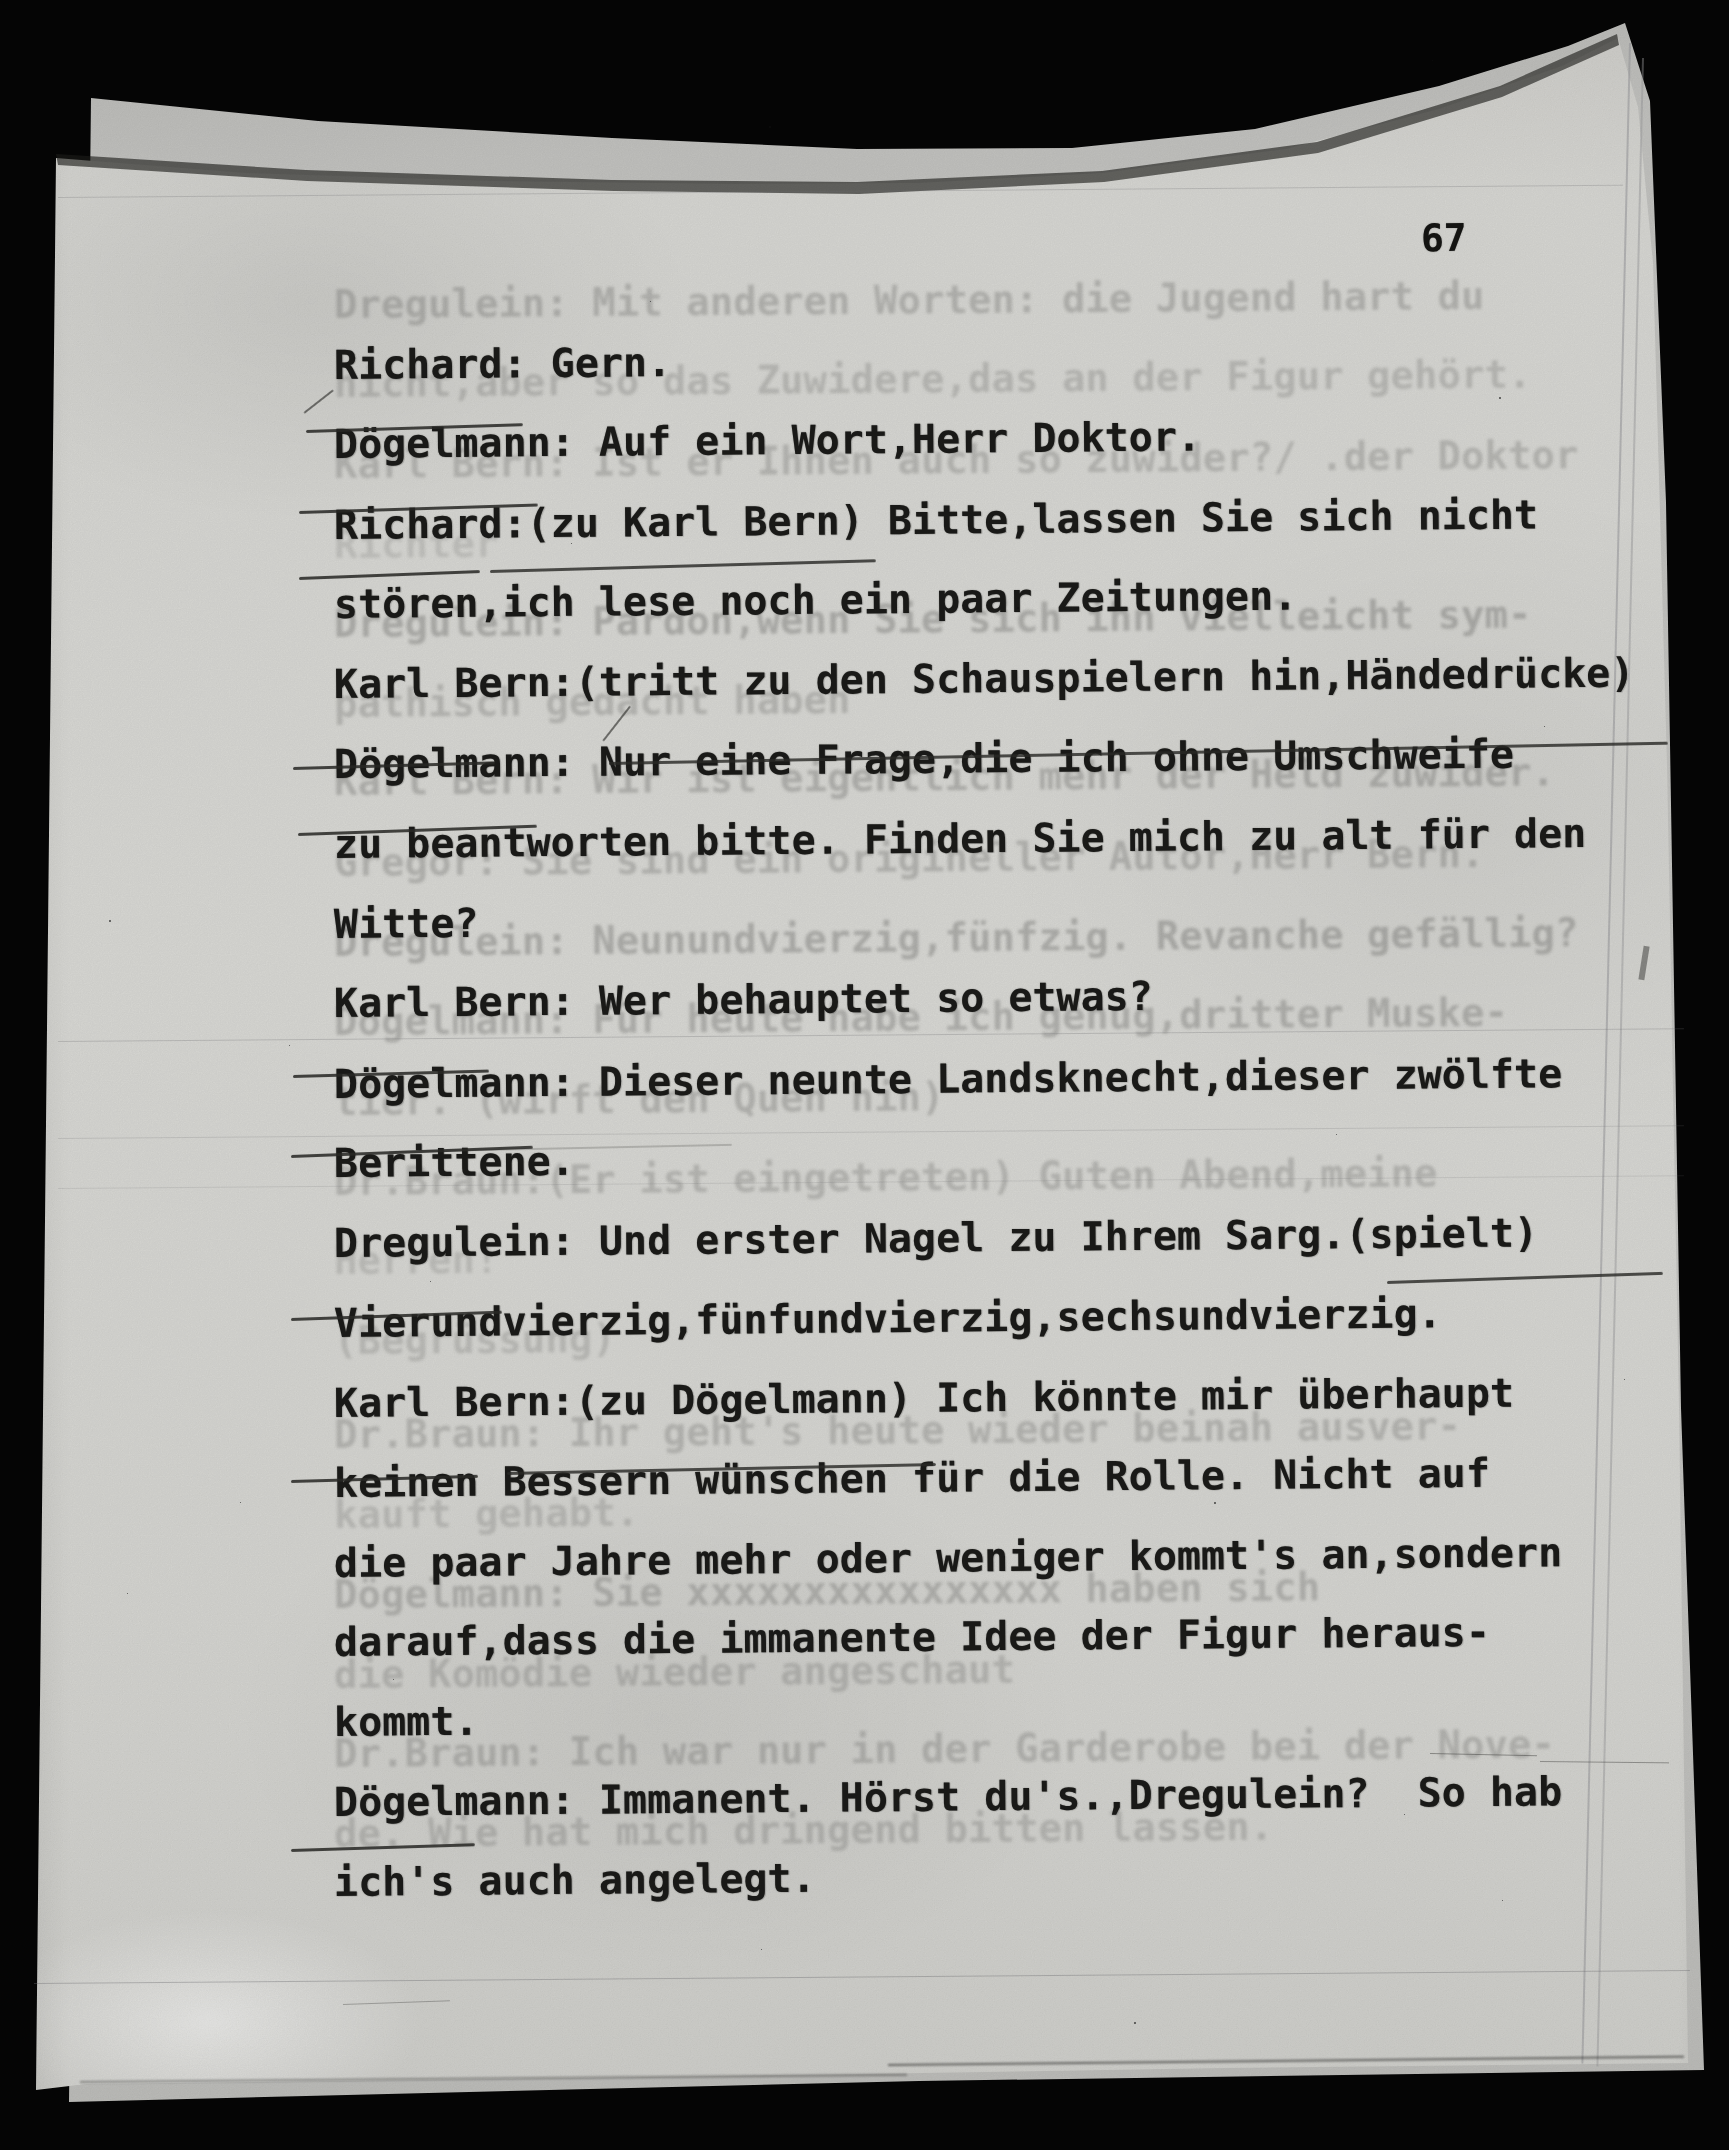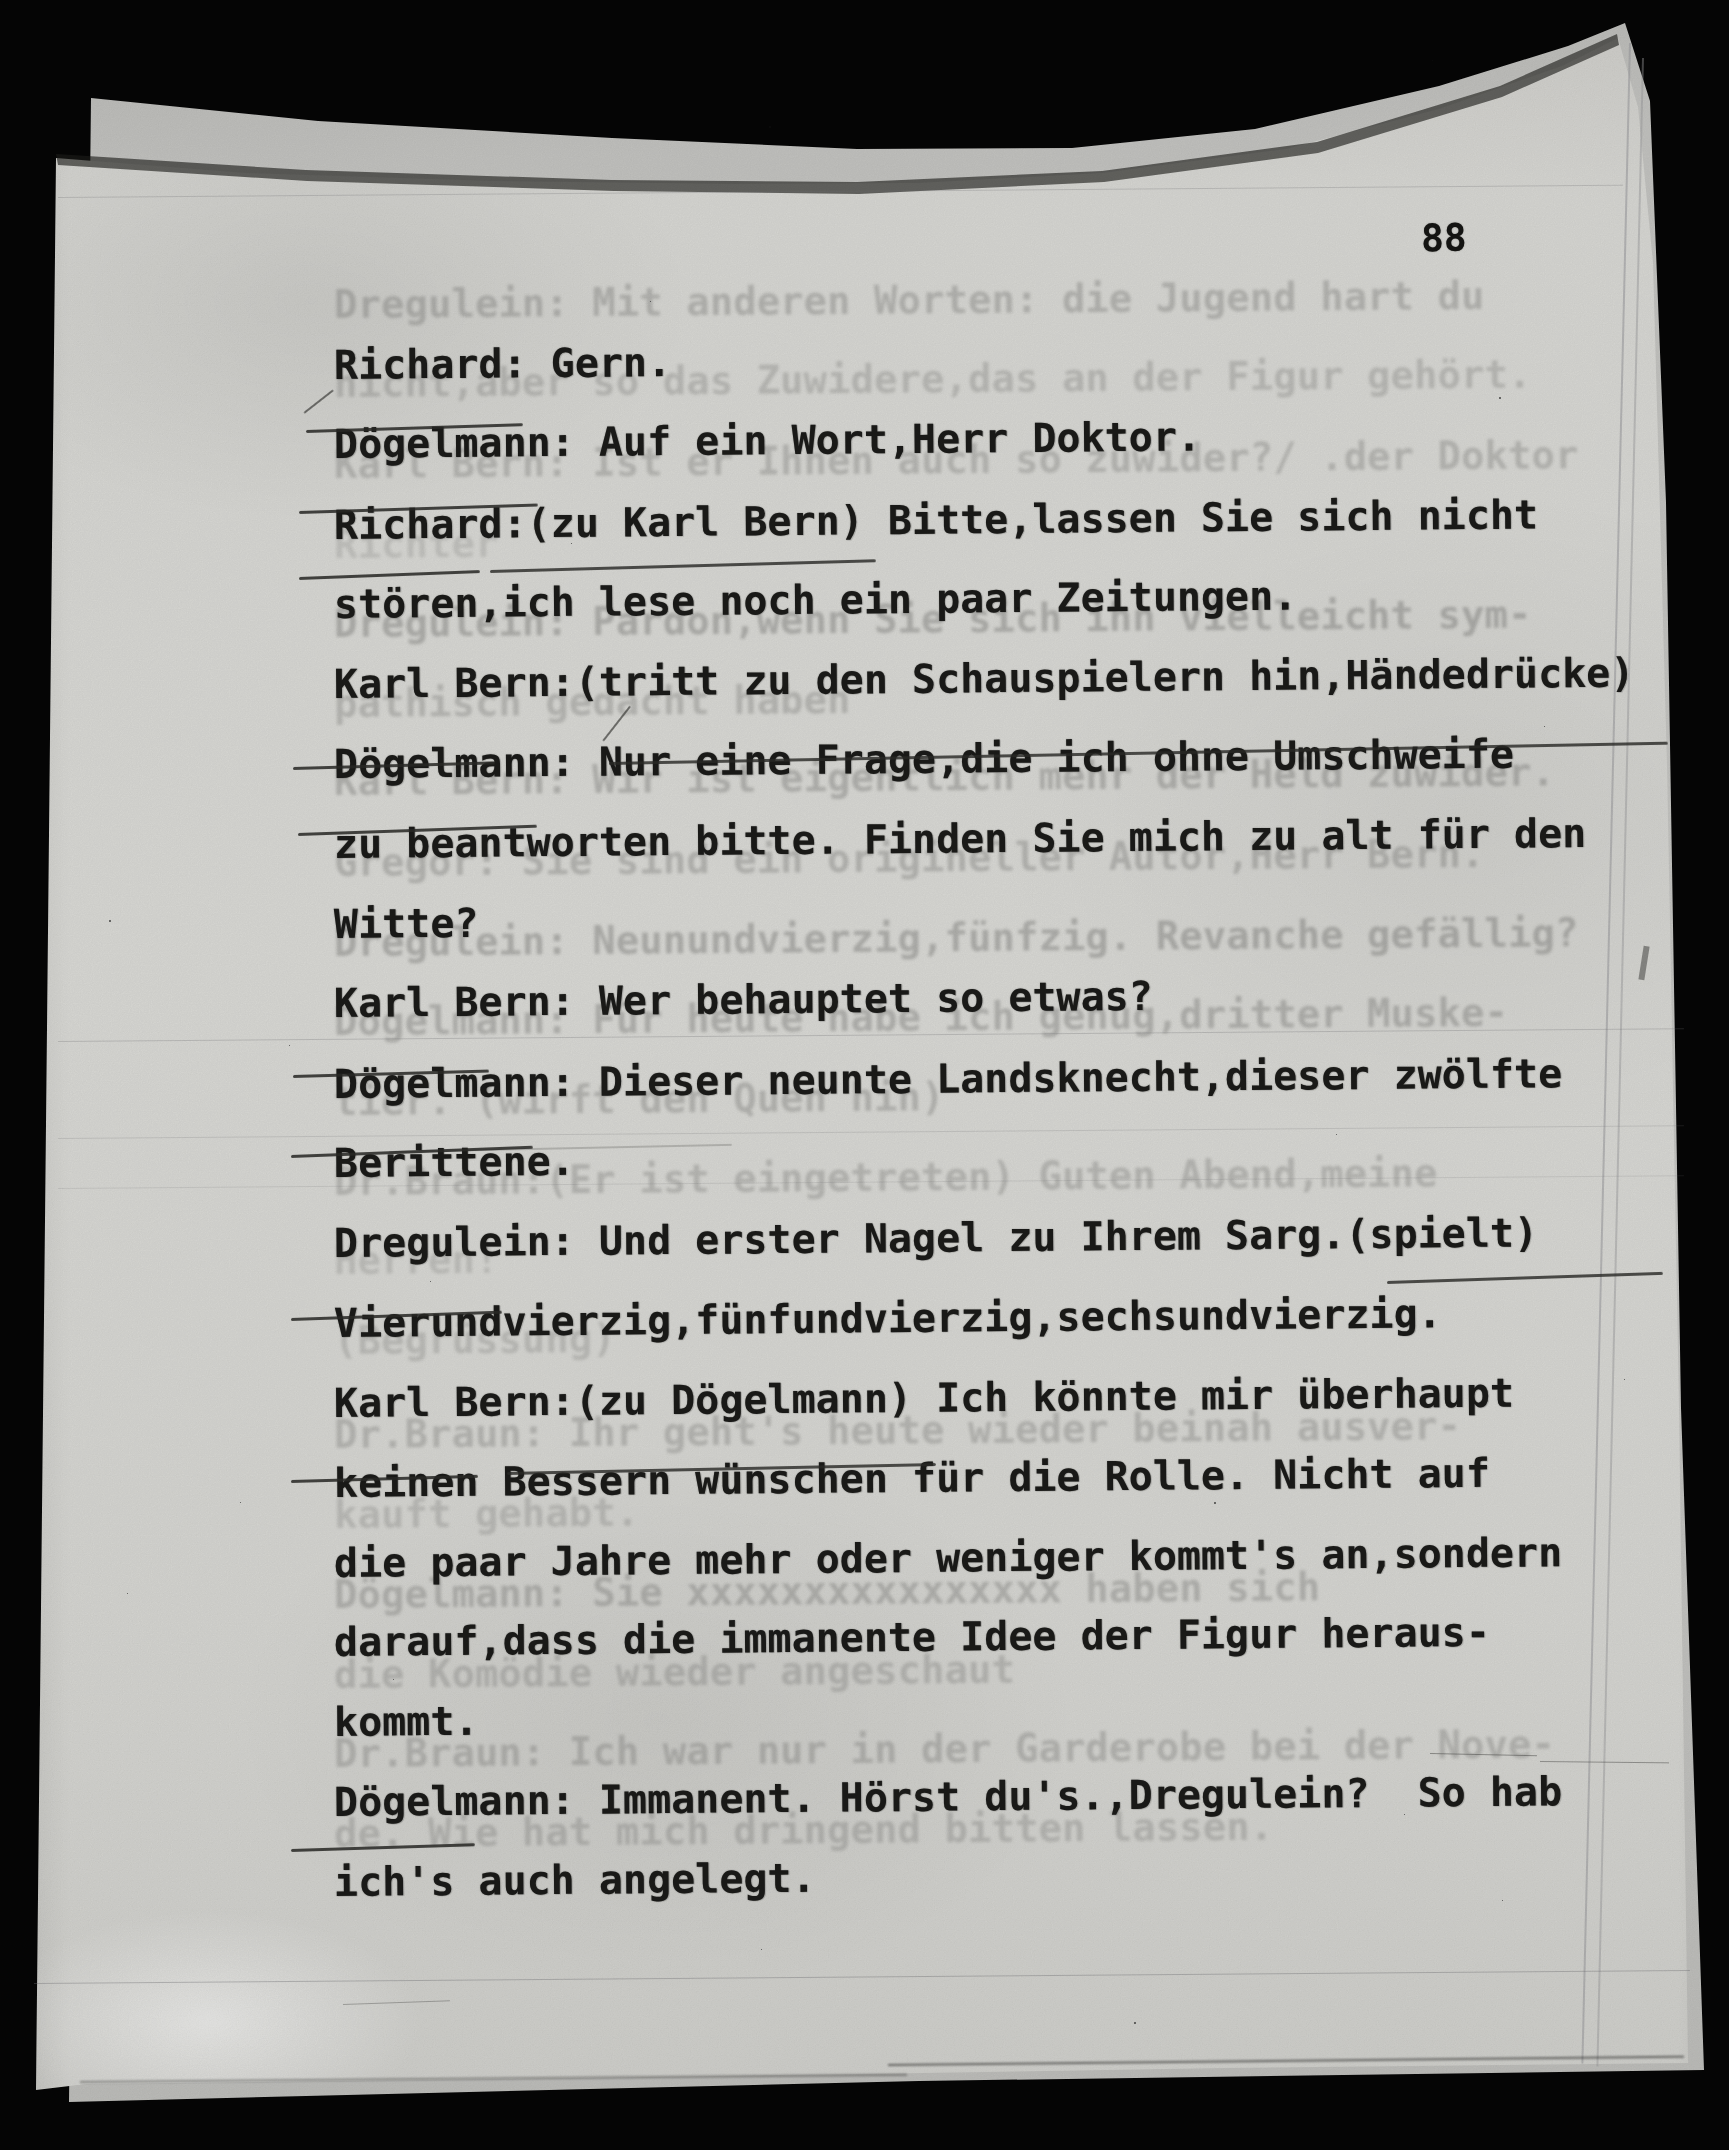--- a/index.html
+++ b/index.html
@@ -123,21 +123,21 @@
       <div class="uline" style="left: 293px; top: 1075px; width: 196px; height: 3.1px; opacity: 0.85; transform: rotate(-1.6deg);"></div>
       <div class="uline" style="left: 291px; top: 1155px; width: 242px; height: 3.1px; opacity: 0.85; transform: rotate(-2.2deg);"></div>
       <div class="uline" style="left: 291px; top: 1318px; width: 211px; height: 3.1px; opacity: 0.85; transform: rotate(-2deg);"></div>
       <div class="uline" style="left: 1387px; top: 1281px; width: 276px; height: 3.1px; opacity: 0.8; transform: rotate(-1.9deg);"></div>
       <div class="uline" style="left: 291px; top: 1480px; width: 187px; height: 3.1px; opacity: 0.85; transform: rotate(-1.6deg);"></div>
       <div class="uline" style="left: 507px; top: 1472px; width: 429px; height: 3.1px; opacity: 0.8; transform: rotate(-1.2deg);"></div>
       <div class="uline" style="left: 291px; top: 1849px; width: 184px; height: 3.1px; opacity: 0.85; transform: rotate(-1.8deg);"></div>
       <div class="uline" style="left: 389px; top: 1151px; width: 343px; height: 2.4px; opacity: 0.2; transform: rotate(-1.2deg);"></div>
     </div>
 
-  <div id="page-number" style="left: 1421px; top: 216px;">88</div>
+  <div id="page-number" style="left: 1421px; top: 216px;">67</div>
 
   <div id="marks-layer">
       <div class="streak" style="left: 58px; top: 197px; width: 1565px; opacity: 0.26;"></div>
       <div class="streak" style="left: 58px; top: 1041px; width: 1626px; opacity: 0.28;"></div>
       <div class="streak" style="left: 58px; top: 1138px; width: 1626px; opacity: 0.2;"></div>
       <div class="streak" style="left: 58px; top: 1188px; width: 1626px; opacity: 0.16;"></div>
       <div class="streak" style="left: 34px; top: 1983px; width: 1656px; opacity: 0.38;"></div>
       <div class="pencil" style="left: 1430px; top: 1753px; width: 107px; opacity: 0.55; transform: rotate(1.2deg);"></div>
       <div class="pencil" style="left: 1540px; top: 1761px; width: 129px; opacity: 0.5; transform: rotate(0.6deg);"></div>
       <div class="pencil" style="left: 343px; top: 2004px; width: 107px; opacity: 0.4; transform: rotate(-2deg);"></div>

